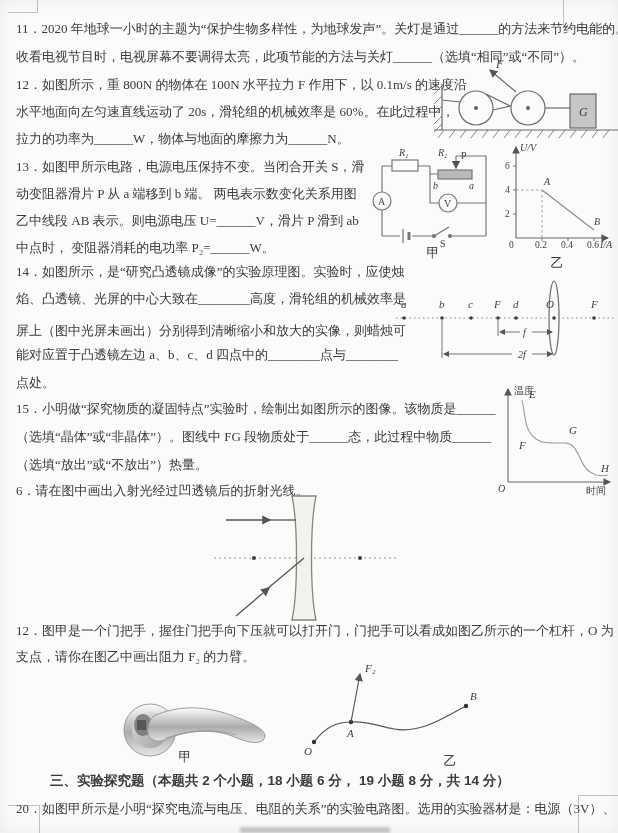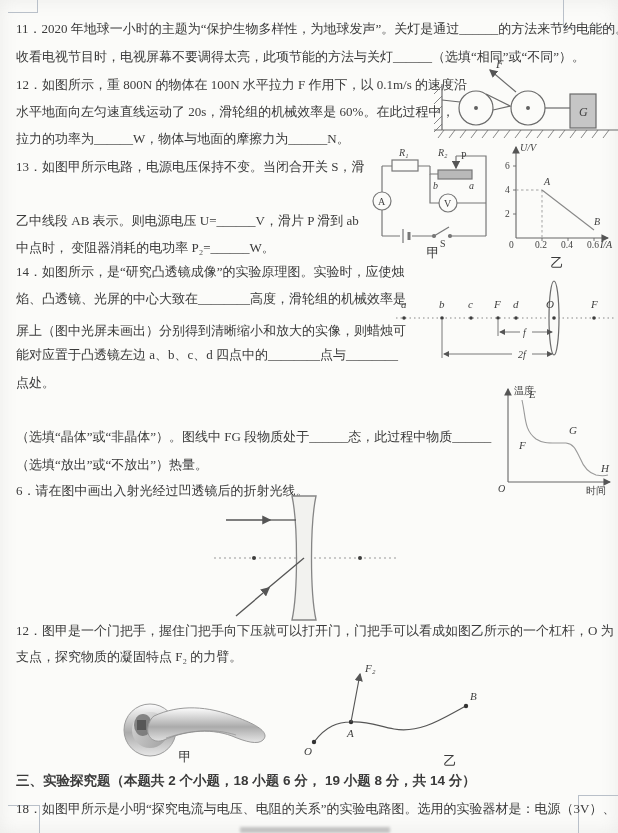--- a/index.html
+++ b/index.html
@@ -4,21 +4,21 @@
 <style>
   * { margin:0; padding:0; box-sizing:border-box; }
   html,body { background:#ffffff; }
   .page {
     position:relative; width:618px; height:833px; margin:0 auto;
     background:#fbfbf9; overflow:hidden;
     font-family:"Liberation Serif","DejaVu Serif",serif; color:#3a3a3a;
     box-shadow: inset 0 0 18px rgba(120,120,120,0.12);
   }
   .line { position:absolute; left:16px; font-size:13px; white-space:nowrap; }
-  .sec  { font-weight:bold; font-family:"Liberation Sans","DejaVu Sans",sans-serif; font-size:13.5px; }
+  .sec  { font-weight:bold; font-family:"Liberation Sans","DejaVu Sans",sans-serif; font-size:13.5px;margin-left:34px; }
   .caption { position:absolute; font-size:13px; width:30px; text-align:center; }
   .corner { position:absolute; border:0 solid #b9c0c9; }
   svg { position:absolute; overflow:visible; }
   svg text { font-family:"Liberation Serif","DejaVu Serif",serif; fill:#3f3f3f; }
   .it { font-style:italic; }
   .smudge { position:absolute; left:240px; top:827px; width:150px; height:6px;
             background:#a8a8a8; filter:blur(1.6px); opacity:.65; }
 </style>
 </head>
 <body>
@@ -31,39 +31,41 @@
   <div class="corner" style="left:578px; top:795px; width:40px; height:45px; border-top-width:1px; border-left-width:1px;"></div>
 
   <div class="line" style="top:20px">11．2020 年地球一小时的主题为“保护生物多样性，为地球发声”。关灯是通过______的方法来节约电能的。</div>
   <div class="line" style="top:48px">收看电视节目时，电视屏幕不要调得太亮，此项节能的方法与关灯______（选填“相同”或“不同”）。</div>
 
   <div class="line" style="top:76px">12．如图所示，重 800N 的物体在 100N 水平拉力 F 作用下，以 0.1m/s 的速度沿</div>
   <div class="line" style="top:103px">水平地面向左匀速直线运动了 20s，滑轮组的机械效率是 60%。在此过程中，</div>
   <div class="line" style="top:130px">拉力的功率为______W，物体与地面的摩擦力为______N。</div>
 
   <div class="line" style="top:158px">13．如图甲所示电路，电源电压保持不变。当闭合开关 S，滑</div>
+  <div class="line" style="top:185px">动变阻器滑片 P 从 a 端移到 b 端。 两电表示数变化关系用图</div>
   <div class="line" style="top:212px">乙中线段 AB 表示。则电源电压 U=______V，滑片 P 滑到 ab</div>
   <div class="line" style="top:239px">中点时， 变阻器消耗的电功率 P₂=______W。</div>
 
   <div class="line" style="top:263px">14．如图所示，是“研究凸透镜成像”的实验原理图。实验时，应使烛</div>
   <div class="line" style="top:290px">焰、凸透镜、光屏的中心大致在________高度，滑轮组的机械效率是</div>
   <div class="line" style="top:322px">屏上（图中光屏未画出）分别得到清晰缩小和放大的实像，则蜡烛可</div>
   <div class="line" style="top:346px">能对应置于凸透镜左边 a、b、c、d 四点中的________点与________</div>
   <div class="line" style="top:374px">点处。</div>
 
+  <div class="line" style="top:400px">15．小明做“探究物质的凝固特点”实验时，绘制出如图所示的图像。该物质是______</div>
   <div class="line" style="top:428px">（选填“晶体”或“非晶体”）。图线中 FG 段物质处于______态，此过程中物质______</div>
   <div class="line" style="top:456px">（选填“放出”或“不放出”）热量。</div>
 
   <div class="line" style="top:482px">6．请在图中画出入射光经过凹透镜后的折射光线。</div>
 
   <div class="line" style="top:622px">12．图甲是一个门把手，握住门把手向下压就可以打开门，门把手可以看成如图乙所示的一个杠杆，O 为</div>
-  <div class="line" style="top:648px">支点，探究物质的凝固特点 F₂ 的力臂。</div>
+  <div class="line" style="top:648px">支点，请你在图乙中画出阻力 F₂ 的力臂。</div>
 
   <div class="line sec" style="top:772px">三、实验探究题（本题共 2 个小题，18 小题 6 分， 19 小题 8 分，共 14 分）</div>
-  <div class="line" style="top:800px">18．如图甲所示是小明“探究电流与电压、电阻的关系”的实验电路图。选用的实验器材是：电源（3V）、</div>
+  <div class="line" style="top:800px">20．如图甲所示是小明“探究电流与电压、电阻的关系”的实验电路图。选用的实验器材是：电源（3V）、</div>
 
   <svg width="0" height="0">
     <defs>
       <marker id="arr" viewBox="0 0 10 10" refX="8.5" refY="5" markerWidth="7" markerHeight="7" orient="auto-start-reverse">
         <path d="M0,0 L10,5 L0,10 z" fill="#555"></path>
       </marker>
     </defs>
   </svg>
 
   <svg style="left:430px; top:56px" width="192" height="86" viewBox="0 0 192 86">

